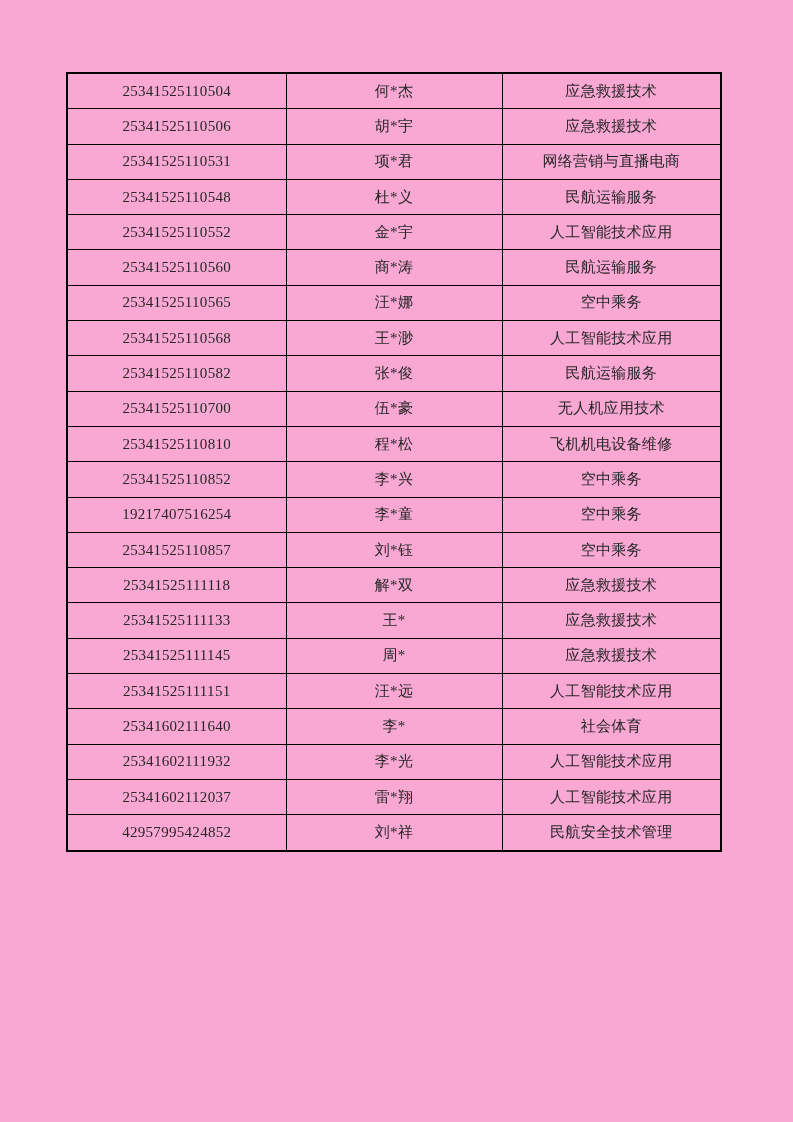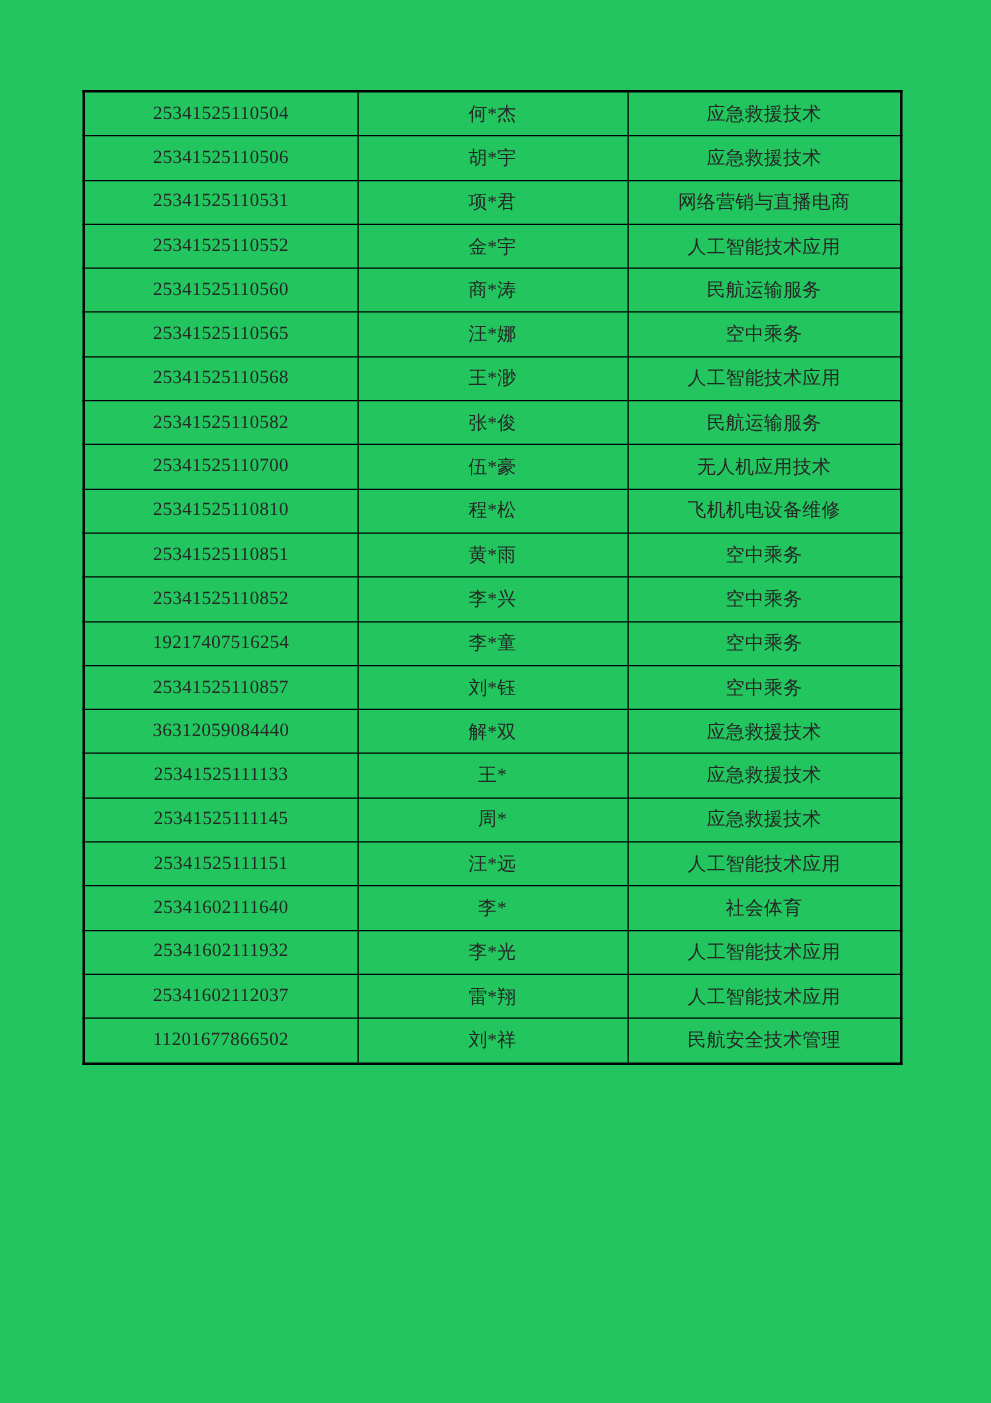--- a/index.html
+++ b/index.html
@@ -36,21 +36,21 @@
     white-space: nowrap;
     overflow: hidden;
   }
   col.col-exam   { width: 219px; }
   col.col-name   { width: 216px; }
   col.col-major  { width: 219px; }
 </style>
 </head>
 <body>
 
-<div class="page" style="background: #22c55e;">
+<div class="page" style="background: #f9a8d4;">
   <table class="roster">
     <colgroup>
       <col class="col-exam">
       <col class="col-name">
       <col class="col-major">
     </colgroup>
     <tbody>
   <tr>
     <td>25341525110504</td>
     <td>何*杰</td>
@@ -62,20 +62,25 @@
     <td>胡*宇</td>
     <td>应急救援技术</td>
   </tr>
 
   <tr>
     <td>25341525110531</td>
     <td>项*君</td>
     <td>网络营销与直播电商</td>
   </tr>
 
+  <tr>
+    <td>25341525110548</td>
+    <td>杜*义</td>
+    <td>民航运输服务</td>
+  </tr>
 
   <tr>
     <td>25341525110552</td>
     <td>金*宇</td>
     <td>人工智能技术应用</td>
   </tr>
 
   <tr>
     <td>25341525110560</td>
     <td>商*涛</td>
@@ -106,46 +111,41 @@
     <td>无人机应用技术</td>
   </tr>
 
   <tr>
     <td>25341525110810</td>
     <td>程*松</td>
     <td>飞机机电设备维修</td>
   </tr>
 
 
-  <tr>
-    <td>25341525110851</td>
-    <td>黄*雨</td>
-    <td>空中乘务</td>
-  </tr>
 
   <tr>
     <td>25341525110852</td>
     <td>李*兴</td>
     <td>空中乘务</td>
   </tr>
 
   <tr>
     <td>19217407516254</td>
     <td>李*童</td>
     <td>空中乘务</td>
   </tr>
 
   <tr>
     <td>25341525110857</td>
     <td>刘*钰</td>
     <td>空中乘务</td>
   </tr>
 
   <tr>
-    <td>36312059084440</td>
+    <td>25341525111118</td>
     <td>解*双</td>
     <td>应急救援技术</td>
   </tr>
 
 
   <tr>
     <td>25341525111133</td>
     <td>王*</td>
     <td>应急救援技术</td>
   </tr>
@@ -174,20 +174,20 @@
     <td>人工智能技术应用</td>
   </tr>
 
   <tr>
     <td>25341602112037</td>
     <td>雷*翔</td>
     <td>人工智能技术应用</td>
   </tr>
 
   <tr>
-    <td>11201677866502</td>
+    <td>42957995424852</td>
     <td>刘*祥</td>
     <td>民航安全技术管理</td>
   </tr>
 
 </tbody>
   </table>
 </div>
 
 </body></html>

